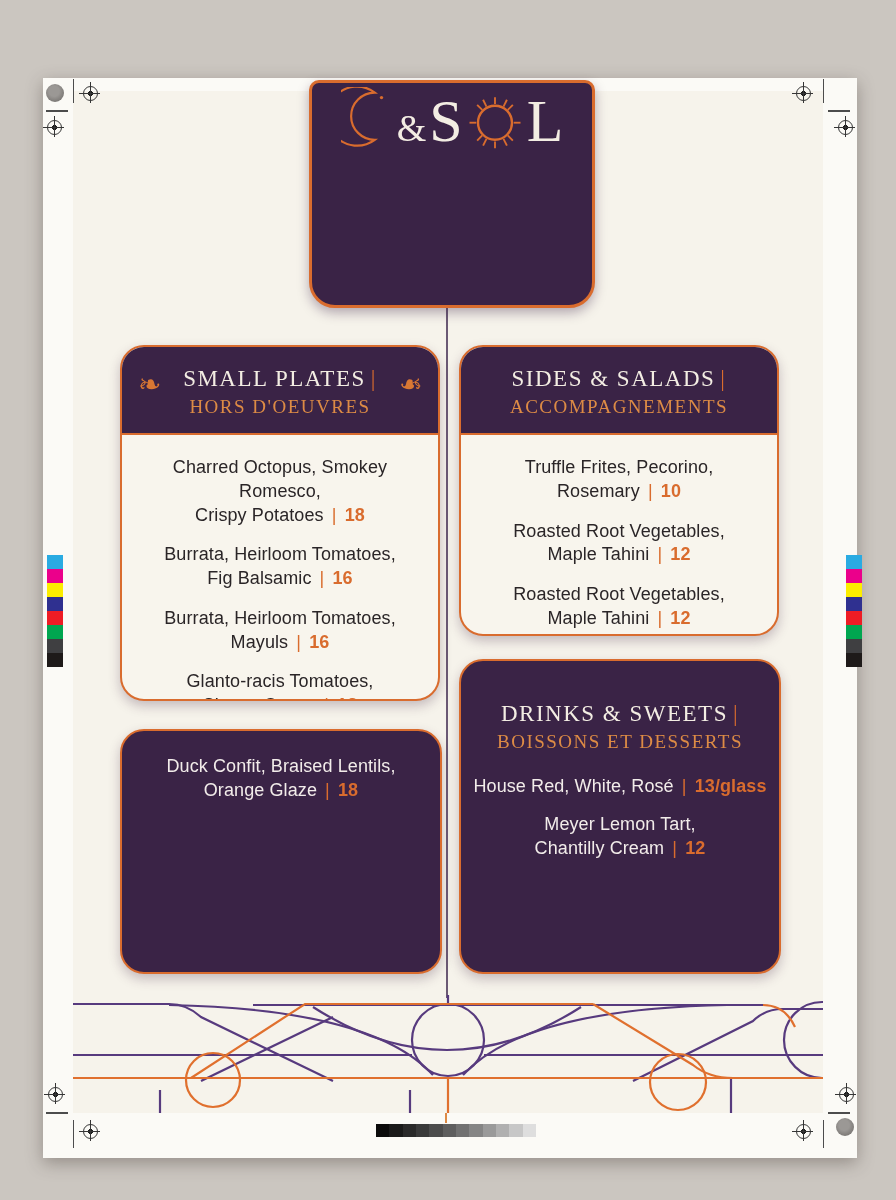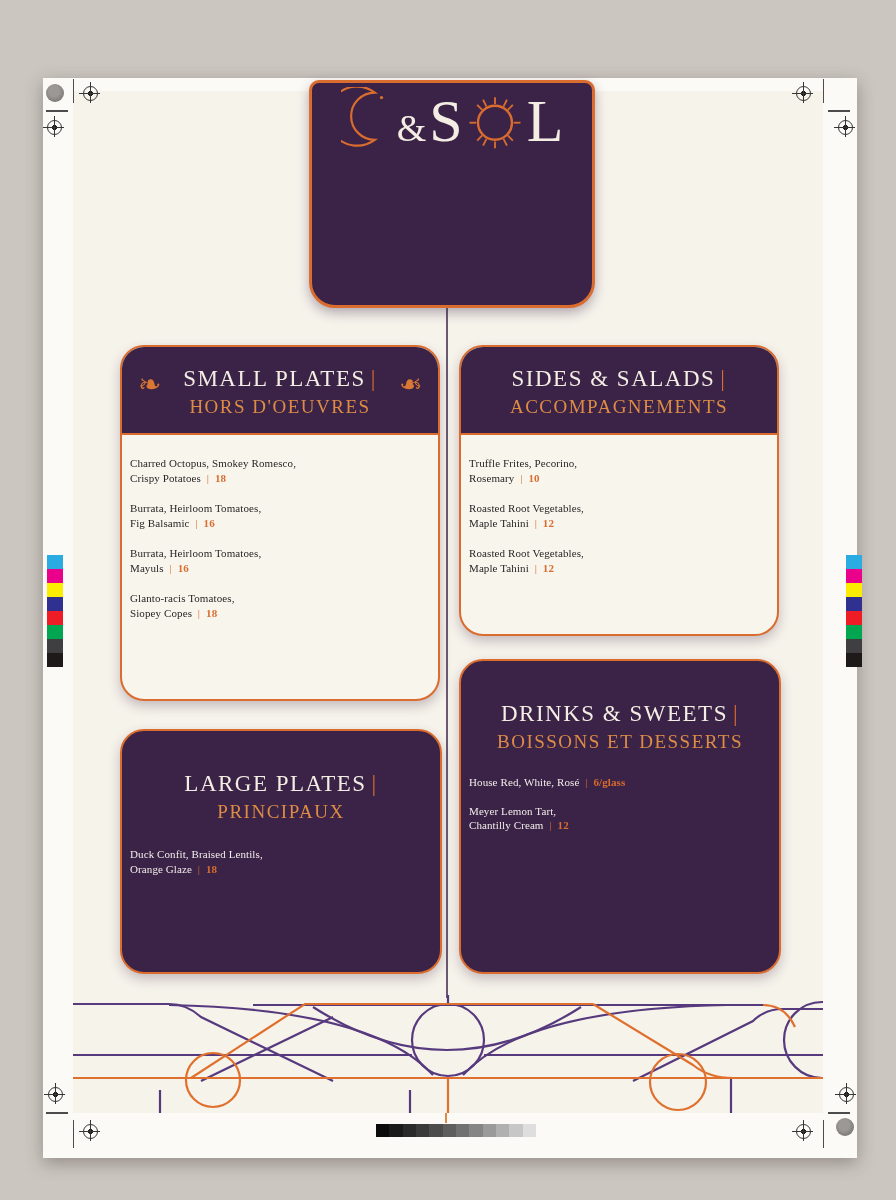--- a/index.html
+++ b/index.html
@@ -42,22 +42,22 @@
       border-bottom:2px solid #d96c2e;}
   .card.dark .hd{background:transparent;border-bottom:none;height:auto;padding-top:40px;}
   .t1{font-family:"Liberation Serif",serif;font-size:23px;letter-spacing:1.5px;white-space:nowrap;}
   .t1 .pipe{color:#d96c2e;margin-left:5px;}
   .t2{font-family:"Liberation Serif",serif;font-size:19px;letter-spacing:1.5px;color:#dd8b45;margin-top:4px;white-space:nowrap;}
   .flourish{position:absolute;top:24px;font-size:28px;color:#d97733;line-height:1;}
   .flourish.left{left:16px;}
   .flourish.right{right:16px;transform:scaleX(-1);}
   .body{padding:21px 8px 6px 8px;}
   .card.dark .body{padding-top:17px;}
-  .menu-item{font-size:11px;line-height:1.32;color:#2a2527;font-weight:500;
-             margin-bottom:16px;letter-spacing:.1px;font-family:Liberation Serif, serif;}
+  .menu-item{text-align:center;font-size:18px;line-height:1.32;color:#2a2527;font-weight:500;
+             margin-bottom:16px;letter-spacing:.1px;}
   .card.dark .menu-item{color:#f2ecea;margin-bottom:14px;}
   .menu-item .sep{color:#d96c2e;font-weight:400;padding:0 3px;}
   .menu-item .price{color:#d96c2e;font-weight:600;}
 </style>
 </head>
 <body>
 
 <div class="stage">
 
   <div class="paper"></div>
@@ -200,33 +200,29 @@
       <div class="t2">ACCOMPAGNEMENTS</div>
     </div>
     <div class="body">
         <div class="menu-item">Truffle Frites, Pecorino,<br>Rosemary<span class="sep"> | </span><span class="price">10</span></div>
         <div class="menu-item">Roasted Root Vegetables,<br>Maple Tahini<span class="sep"> | </span><span class="price">12</span></div>
         <div class="menu-item">Roasted Root Vegetables,<br>Maple Tahini<span class="sep"> | </span><span class="price">12</span></div>
       </div>
   </div>
 
   <div class="card dark" style="left:120px;top:729px;width:318px;height:241px;">
-    <div class="hd">
-      <div class="t1"><span>LARGE PLATES</span><span class="pipe">|</span></div>
-      <div class="t2">PRINCIPAUX</div>
-    </div>
     <div class="body" style="padding-top:24px;">
         <div class="menu-item">Duck Confit, Braised Lentils,<br>Orange Glaze<span class="sep"> | </span><span class="price">18</span></div>
       </div>
   </div>
 
   <div class="card dark" style="left:459px;top:659px;width:318px;height:311px;">
     <div class="hd">
       <div class="t1"><span>DRINKS &amp; SWEETS</span><span class="pipe">|</span></div>
       <div class="t2">BOISSONS ET DESSERTS</div>
     </div>
     <div class="body" style="padding-top:22px;">
-        <div class="menu-item">House Red, White, Rosé<span class="sep"> | </span><span class="price">6/glass</span></div>
+        <div class="menu-item">House Red, White, Rosé<span class="sep"> | </span><span class="price">13/glass</span></div>
         <div class="menu-item">Meyer Lemon Tart,<br>Chantilly Cream<span class="sep"> | </span><span class="price">12</span></div>
       </div>
   </div>
 
 </div>
 
 </body></html>

